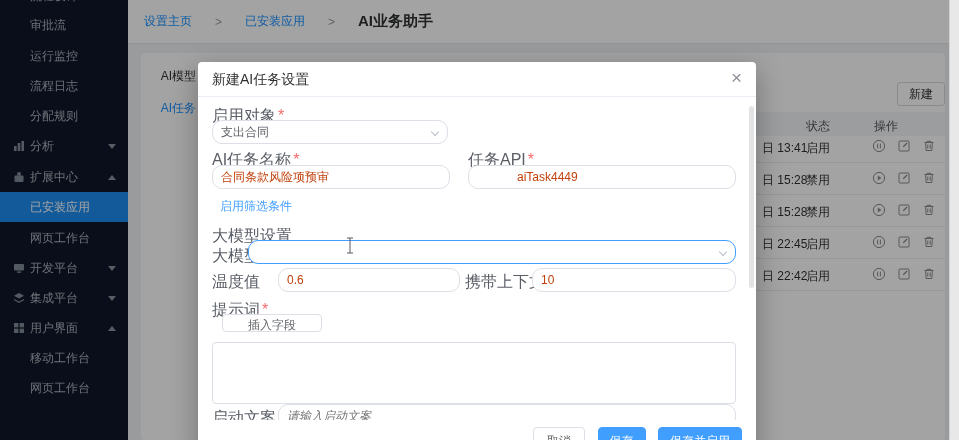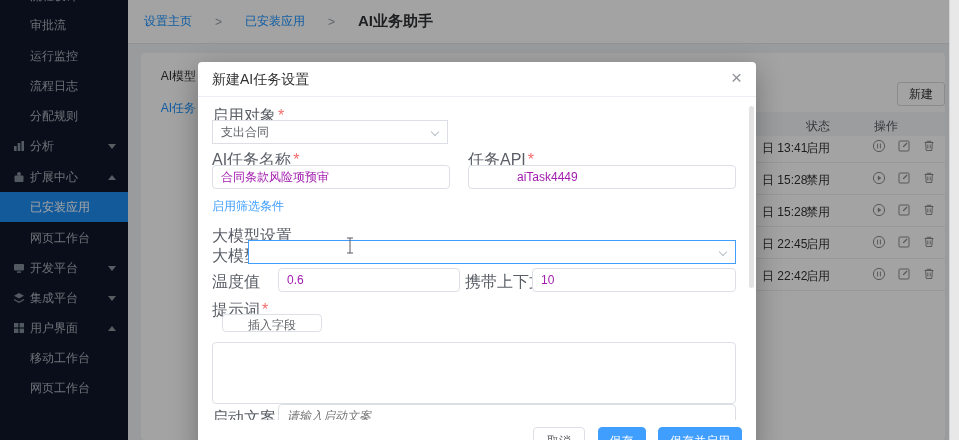--- a/index.html
+++ b/index.html
@@ -43,23 +43,23 @@
   .pagebar{position:absolute;right:0;top:0;width:10px;height:440px;background:#e8e8e8;border-left:1px solid #d2d2d2}
 
   
   .modal{position:absolute;left:198px;top:62px;width:558px;height:396px;background:#fff;
          border-radius:4px;box-shadow:0 8px 28px rgba(0,0,0,.3)}
   .m-title{position:absolute;left:14px;top:9px;font-size:14px;color:#303133}
   .m-close{position:absolute;right:14px;top:5px;font-size:19px;color:#909399;cursor:pointer;line-height:22px}
   .m-div{position:absolute;left:0;top:34px;width:558px;height:1px;background:#ebeef5}
   .lbl{position:absolute;font-size:16px;color:#5a5e66;white-space:nowrap}
   .star{color:#f56c6c;margin-left:2px}
-  .inp{position:absolute;height:24px;border:1px solid #dcdfe6;border-radius:4px;background:#fff;
-       font-size:12px;color:#a21caf;padding:0 8px;outline:none;font-family:inherit}
-  .sel{position:absolute;height:24px;border:1px solid #dcdfe6;border-radius:0;background:#fff;
+  .inp{position:absolute;height:24px;border:1px solid #dcdfe6;border-radius:10px;background:#fff;
+       font-size:12px;color:#c2410c;padding:0 8px;outline:none;font-family:inherit}
+  .sel{position:absolute;height:24px;border:1px solid #dcdfe6;border-radius:10px;background:#fff;
        font-size:12px;color:#606266;line-height:22px;padding:0 8px;cursor:pointer}
   .sel.focus{border-color:#409eff}
   .chev{position:absolute;right:9px;top:8px;width:6px;height:6px;
         border-right:1px solid #b9bfc8;border-bottom:1px solid #b9bfc8;transform:rotate(45deg)}
   .link{position:absolute;font-size:12px;color:#409eff;cursor:pointer}
   .btn-plain{display:inline-block;height:28px;line-height:26px;border-radius:4px;font-size:12px;
              padding:0 13px;background:#fff;border:1px solid #dcdfe6;color:#606266;cursor:pointer}
   .btn-primary{display:inline-block;height:28px;line-height:26px;border-radius:4px;font-size:12px;
              padding:0 11px;background:#409eff;border:1px solid #409eff;color:#fff;cursor:pointer;margin-left:8px}
   .m-footer{position:absolute;left:0;top:358px;width:558px;height:38px;background:#fff;
@@ -263,21 +263,21 @@
     <div class="sel" style="left:14px;top:58px;width:236px">
       <span>支出合同</span>
       <span class="chev"></span>
     </div>
 
     <div class="lbl" style="left:14px;top:88px"><span>AI任务名称</span><span class="star">*</span></div>
     <input class="inp" style="left: 14px; top: 103px; width: 238px;" value="合同条款风险项预审">
     <div class="lbl" style="left:270px;top:88px"><span>任务API</span><span class="star">*</span></div>
     <input class="inp" style="left: 270px; top: 103px; width: 268px; padding-left: 48px;" value="aiTask4449">
 
-    <div class="link" style="left:14px;top:136px">启用筛选条件</div>
+    <div class="link" style="left:22px;top:136px">启用筛选条件</div>
 
     <div class="lbl" style="left:14px;top:164px">大模型设置</div>
     <div class="lbl" style="left:14px;top:184px"><span>大模型</span><span class="star">*</span></div>
     <div class="sel focus" style="left:50px;top:178px;width:488px">
       <span class="chev"></span>
     </div>
     <svg class="ibeam" viewBox="0 0 12 17">
         <path d="M3 1h6M6 1v15M3 16h6" stroke="#55585e" fill="none"></path>
       </svg>
 

